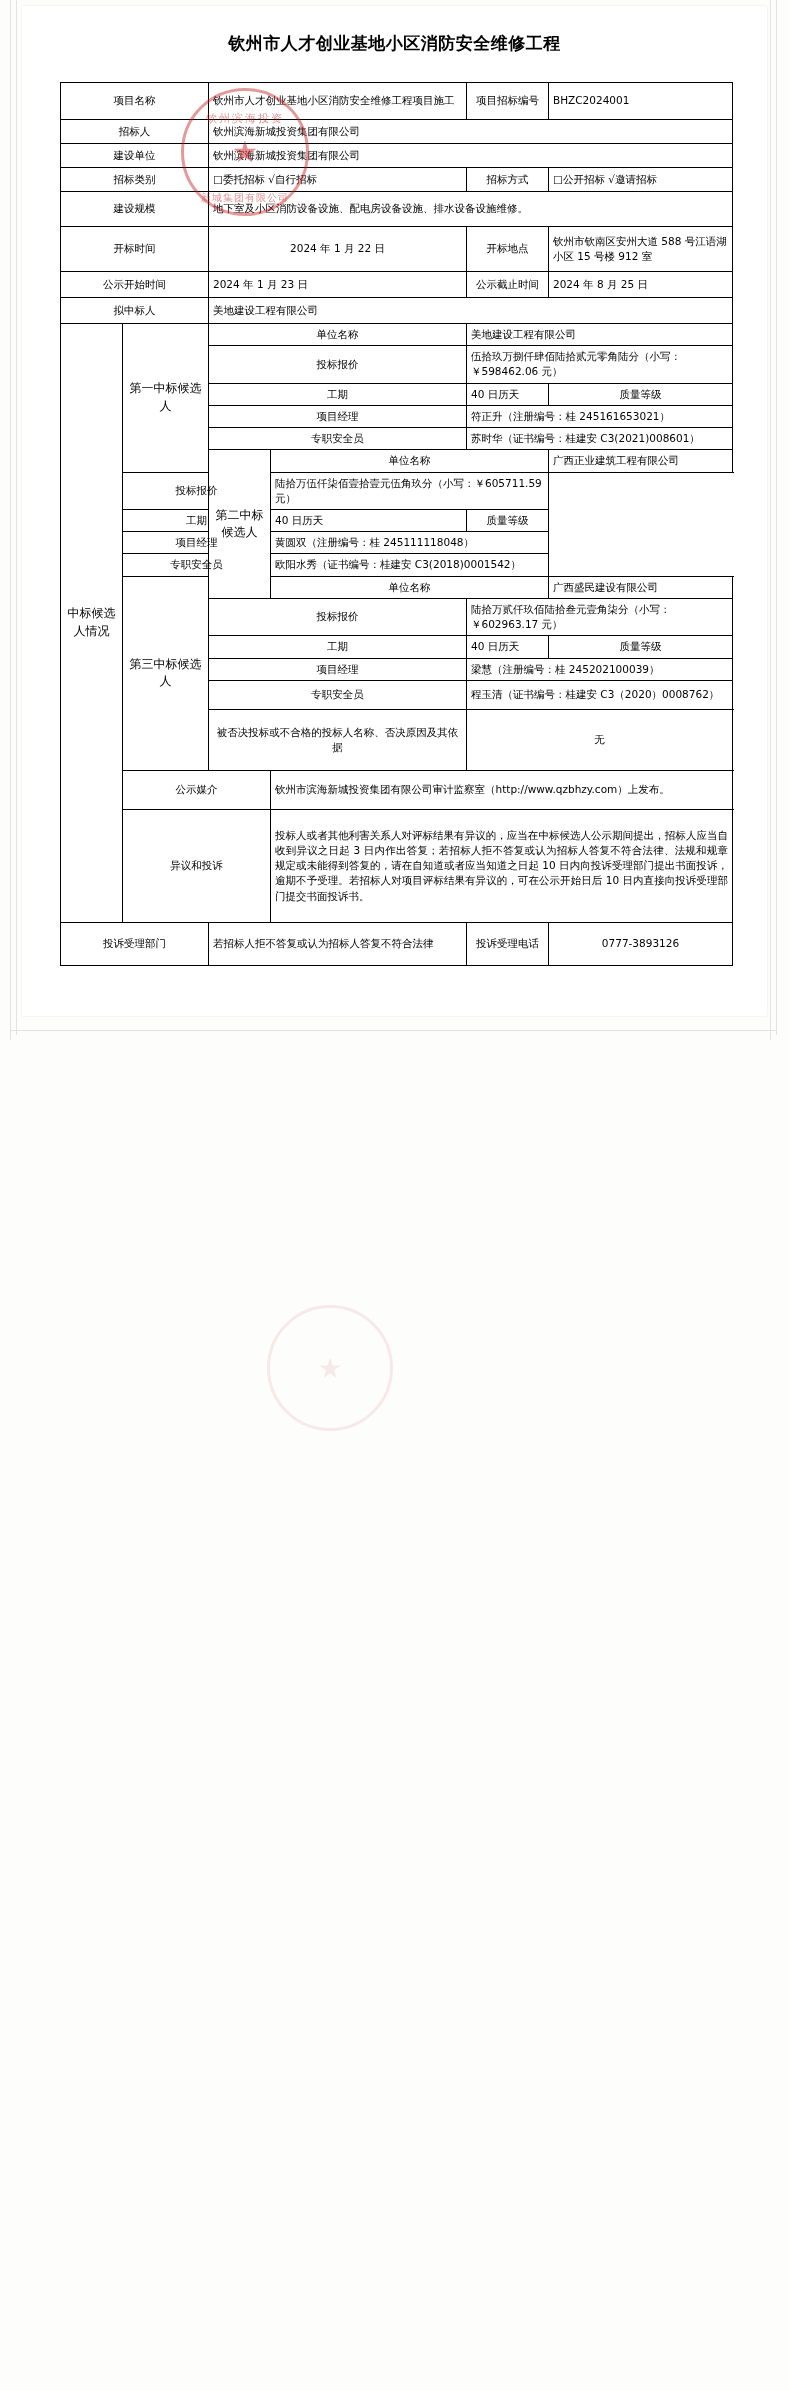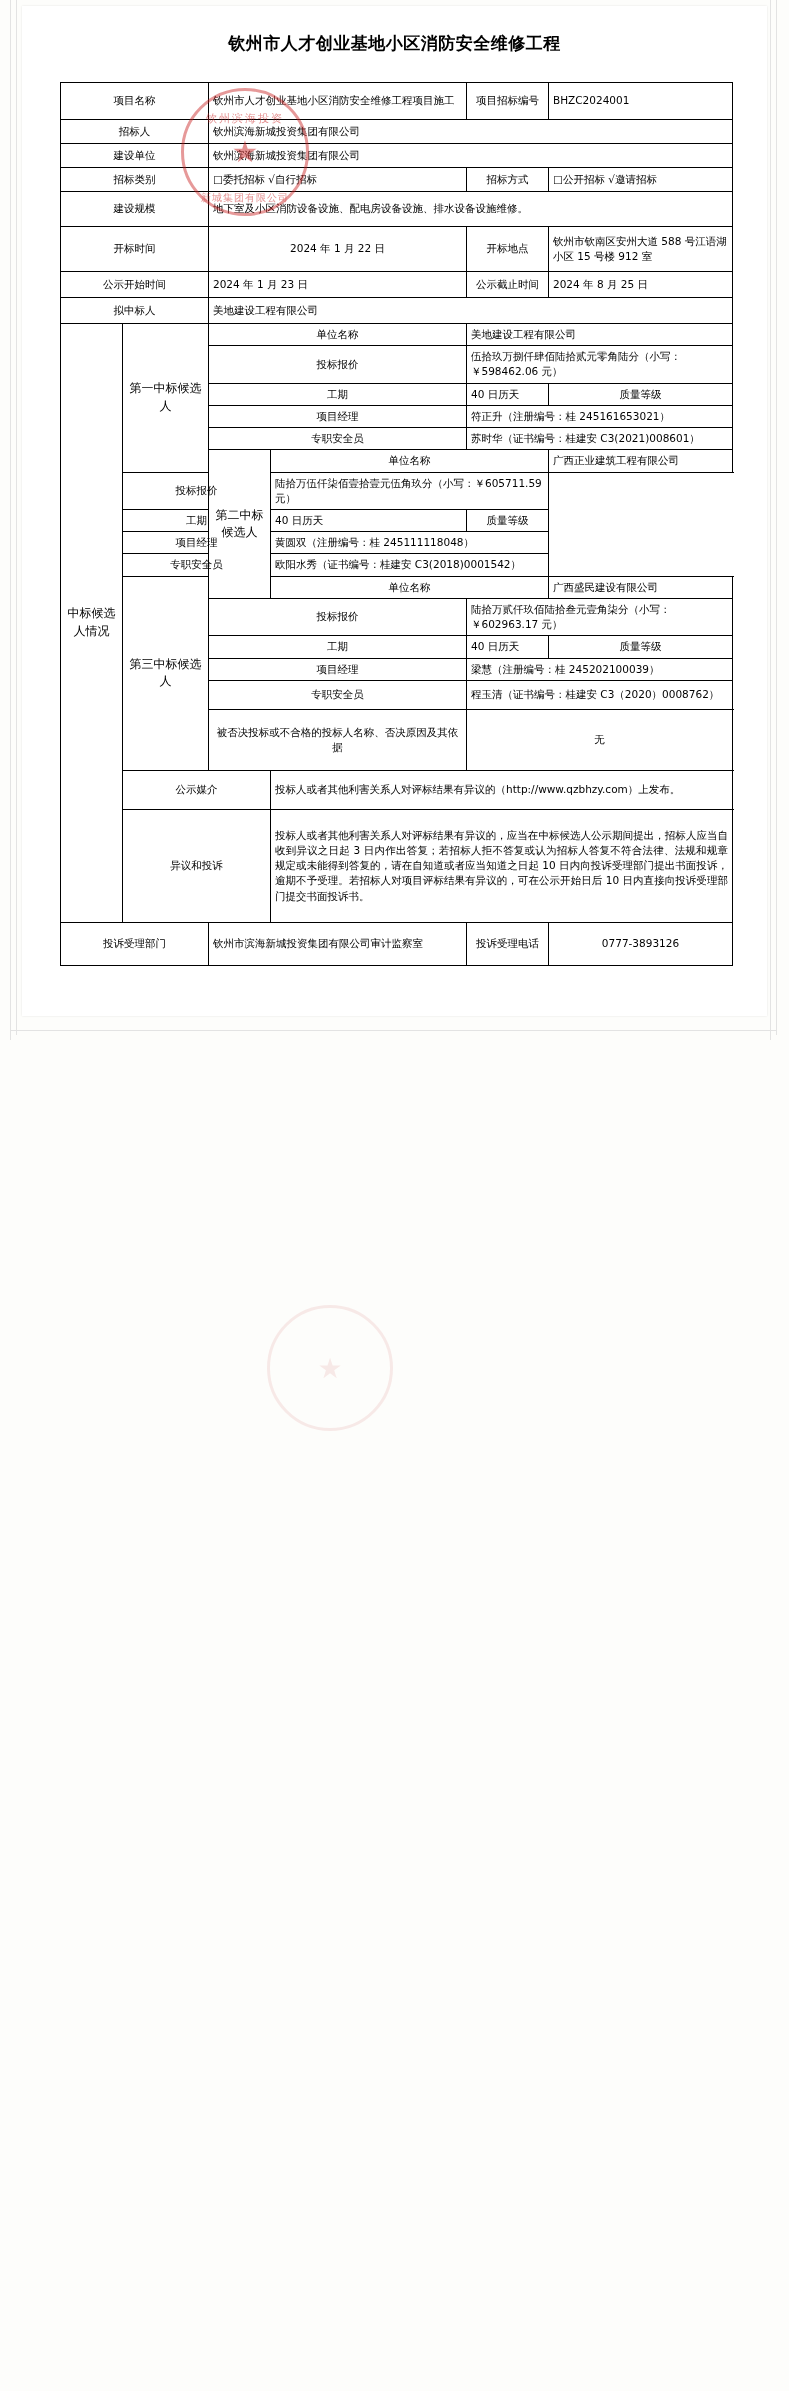--- a/index.html
+++ b/index.html
@@ -297,31 +297,31 @@
         <td class="l" colspan="2">程玉清（证书编号：桂建安 C3（2020）0008762）</td>
       </tr>
 
       <tr>
         <td class="lbl tight" colspan="2" style="height:54px">被否决投标或不合格的投标人名称、否决原因及其依据</td>
         <td class="c" colspan="4">无</td>
       </tr>
 
       <tr>
         <td class="lbl" colspan="2" style="height:32px">公示媒介</td>
-        <td class="just" colspan="4">投标人或者其他利害关系人对评标结果有异议的（http://www.qzbhzy.com）上发布。</td>
+        <td class="just" colspan="4">钦州市滨海新城投资集团有限公司审计监察室（http://www.qzbhzy.com）上发布。</td>
       </tr>
 
       <tr>
         <td class="lbl" colspan="2" style="height:106px">异议和投诉</td>
         <td class="just" colspan="4">投标人或者其他利害关系人对评标结果有异议的，应当在中标候选人公示期间提出，招标人应当自收到异议之日起 3 日内作出答复；若招标人拒不答复或认为招标人答复不符合法律、法规和规章规定或未能得到答复的，请在自知道或者应当知道之日起 10 日内向投诉受理部门提出书面投诉，逾期不予受理。若招标人对项目评标结果有异议的，可在公示开始日后 10 日内直接向投诉受理部门提交书面投诉书。</td>
       </tr>
 
       <tr>
         <td class="lbl" colspan="2" style="height:36px">投诉受理部门</td>
-        <td class="l" colspan="2">钦州市滨海新城投资集团有限公司审计监察室</td>
+        <td class="l" colspan="2">若招标人拒不答复或认为招标人答复不符合法律</td>
         <td class="c">投诉受理电话</td>
         <td class="c">0777-3893126</td>
       </tr>
     </tbody>
   </table>
 
   <div class="stamp">
     <div class="stamp-txt">钦州滨海投资</div>
     <div class="stamp-star">★</div>
     <div class="stamp-txt2">新城集团有限公司</div>

